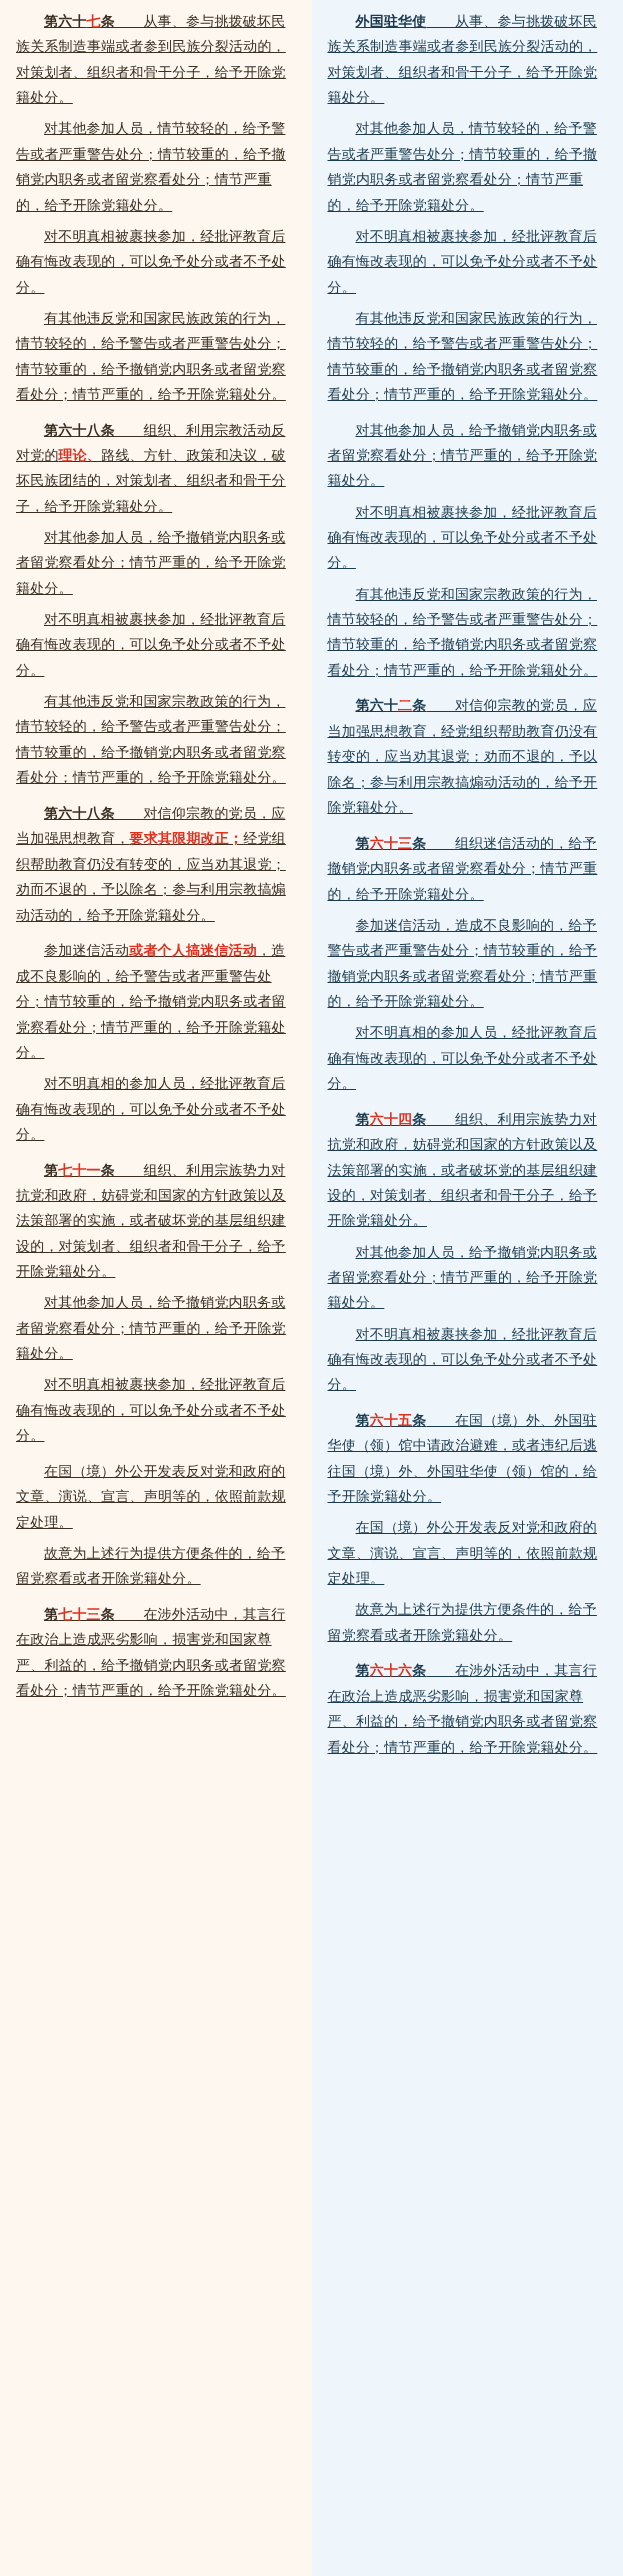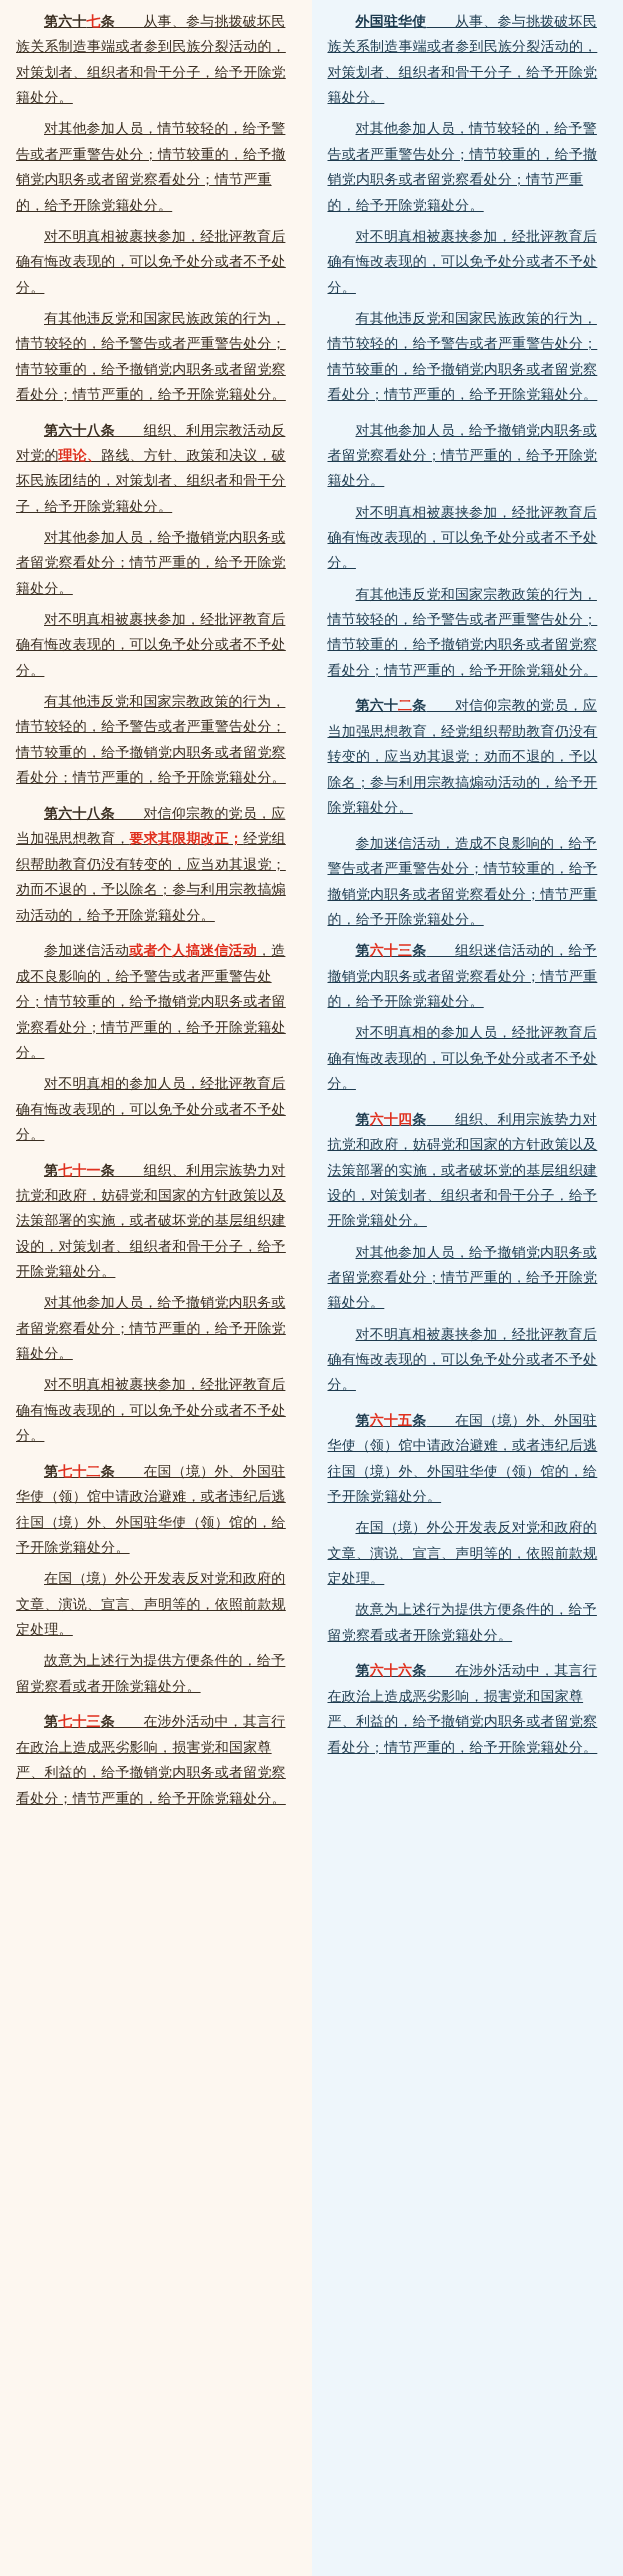--- a/index.html
+++ b/index.html
@@ -90,21 +90,20 @@
       <p>对不明真相的参加人员，经批评教育后确有悔改表现的，可以免予处分或者不予处分。</p>
     </div>
 
     <div class="art">
       <p><span class="hd">第</span><span class="num-red">七十一</span><span class="hd">条</span>　　组织、利用宗族势力对抗党和政府，妨碍党和国家的方针政策以及法策部署的实施，或者破坏党的基层组织建设的，对策划者、组织者和骨干分子，给予开除党籍处分。</p>
       <p>对其他参加人员，给予撤销党内职务或者留党察看处分；情节严重的，给予开除党籍处分。</p>
       <p>对不明真相被裹挟参加，经批评教育后确有悔改表现的，可以免予处分或者不予处分。</p>
     </div>
 
     <div class="art">
-      <p><span class="hd">第</span><span class="num-red">七十二</span><span class="hd">条</span>　　在国（境）外、外国驻华使（领）馆中请政治避难，或者违纪后逃往国（境）外、外国驻华使（领）馆的，给予开除党籍处分。</p>
       <p>在国（境）外公开发表反对党和政府的文章、演说、宣言、声明等的，依照前款规定处理。</p>
       <p>故意为上述行为提供方便条件的，给予留党察看或者开除党籍处分。</p>
     </div>
 
     <div class="art">
       <p><span class="hd">第</span><span class="num-red">七十三</span><span class="hd">条</span>　　在涉外活动中，其言行在政治上造成恶劣影响，损害党和国家尊严、利益的，给予撤销党内职务或者留党察看处分；情节严重的，给予开除党籍处分。</p>
     </div>
 
   </div>
 
@@ -121,22 +120,22 @@
       <p>对其他参加人员，给予撤销党内职务或者留党察看处分；情节严重的，给予开除党籍处分。</p>
       <p>对不明真相被裹挟参加，经批评教育后确有悔改表现的，可以免予处分或者不予处分。</p>
       <p>有其他违反党和国家宗教政策的行为，情节较轻的，给予警告或者严重警告处分；情节较重的，给予撤销党内职务或者留党察看处分；情节严重的，给予开除党籍处分。</p>
     </div>
 
     <div class="art">
       <p><span class="hd">第六十</span><span class="num-red">二</span><span class="hd">条</span>　　对信仰宗教的党员，应当加强思想教育，经党组织帮助教育仍没有转变的，应当劝其退党；劝而不退的，予以除名；参与利用宗教搞煽动活动的，给予开除党籍处分。</p>
     </div>
 
     <div class="art">
+      <p><span class="hd">第</span><span class="num-red">六十三</span><span class="hd">条</span>　　组织迷信活动的，给予撤销党内职务或者留党察看处分；情节严重的，给予开除党籍处分。</p>
       <p>参加迷信活动，造成不良影响的，给予警告或者严重警告处分；情节较重的，给予撤销党内职务或者留党察看处分；情节严重的，给予开除党籍处分。</p>
-      <p><span class="hd">第</span><span class="num-red">六十三</span><span class="hd">条</span>　　组织迷信活动的，给予撤销党内职务或者留党察看处分；情节严重的，给予开除党籍处分。</p>
       <p>对不明真相的参加人员，经批评教育后确有悔改表现的，可以免予处分或者不予处分。</p>
     </div>
 
     <div class="art">
       <p><span class="hd">第</span><span class="num-red">六十四</span><span class="hd">条</span>　　组织、利用宗族势力对抗党和政府，妨碍党和国家的方针政策以及法策部署的实施，或者破坏党的基层组织建设的，对策划者、组织者和骨干分子，给予开除党籍处分。</p>
       <p>对其他参加人员，给予撤销党内职务或者留党察看处分；情节严重的，给予开除党籍处分。</p>
       <p>对不明真相被裹挟参加，经批评教育后确有悔改表现的，可以免予处分或者不予处分。</p>
     </div>
 
     <div class="art">

